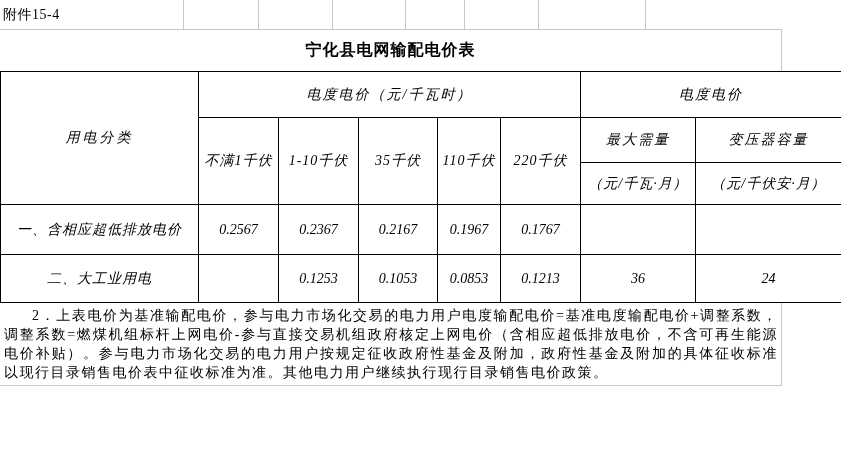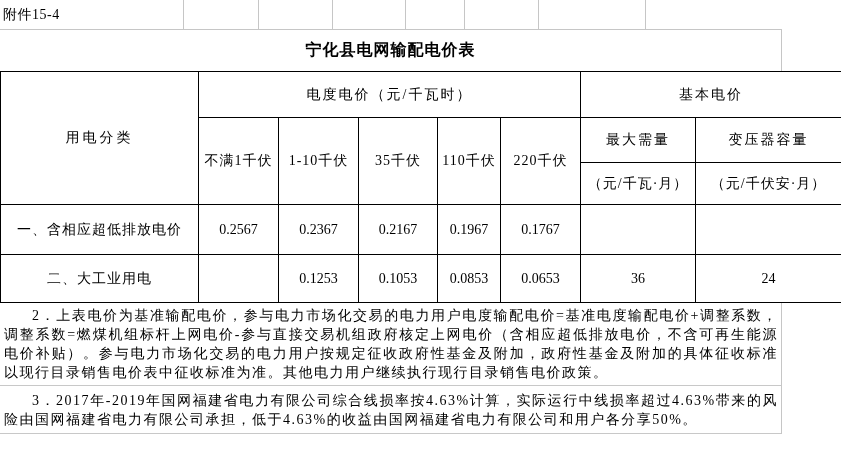--- a/index.html
+++ b/index.html
@@ -29,21 +29,21 @@
   }
   .titlerow .title{font-size:16px;font-weight:bold;letter-spacing:1px;}
 
   
   table.price{
     width:841px;border-collapse:collapse;table-layout:fixed;
   }
   table.price td{
     border:1.5px solid #000;box-sizing:border-box;
     text-align:center;vertical-align:middle;
-    font-size:14px;padding:0 2px;overflow:hidden;white-space:nowrap;
+    font-size:14px;padding:0 2px;overflow:hidden;white-space:nowrap;font-style:italic;
   }
   td.group-hdr{letter-spacing:2px;}
   td.volt-hdr{letter-spacing:1px;}
   td.sub-hdr{letter-spacing:2px;}
   td.unit-hdr{letter-spacing:1px;}
   td.cat{
     text-align:left;padding-left:3px;letter-spacing:1px;white-space:nowrap;
   }
   td.usage{letter-spacing:3px;}
   tr.hr1{height:46px;}
@@ -96,21 +96,21 @@
       <col style="width:79px">
         <col style="width:63px">
         <col style="width:80px">
       <col style="width:115px">
         <col style="width:146px">
     </colgroup>
     <tbody>
         <tr class="hr1">
       <td rowspan="3" class="usage">用电分类</td>
       <td colspan="5" class="group-hdr">电度电价（元/千瓦时）</td>
-      <td colspan="2" class="group-hdr">基本电价</td>
+      <td colspan="2" class="group-hdr">电度电价</td>
     </tr>
     <tr class="hr2">
       <td rowspan="2" class="volt-hdr">不满1千伏</td>
       <td rowspan="2" class="volt-hdr">1-10千伏</td>
       <td rowspan="2" class="volt-hdr">35千伏</td>
       <td rowspan="2" class="volt-hdr">110千伏</td>
       <td rowspan="2" class="volt-hdr">220千伏</td>
       <td class="sub-hdr">最大需量</td>
       <td class="sub-hdr">变压器容量</td>
     </tr>
@@ -127,25 +127,24 @@
       <td>0.1767</td>
       <td></td>
       <td></td>
     </tr>
     <tr class="dr2">
       <td class="cat">二、大工业用电</td>
       <td></td>
       <td>0.1253</td>
       <td>0.1053</td>
       <td>0.0853</td>
-      <td>0.0653</td>
+      <td>0.1213</td>
       <td>36</td>
       <td>24</td>
     </tr>
   </tbody>
     </table>
 
   <div class="notes">
     <div class="note note2">2．上表电价为基准输配电价，参与电力市场化交易的电力用户电度输配电价=基准电度输配电价+调整系数，调整系数=燃煤机组标杆上网电价-参与直接交易机组政府核定上网电价（含相应超低排放电价，不含可再生能源电价补贴）。参与电力市场化交易的电力用户按规定征收政府性基金及附加，政府性基金及附加的具体征收标准以现行目录销售电价表中征收标准为准。其他电力用户继续执行现行目录销售电价政策。</div>
-    <div class="note note3">3．2017年-2019年国网福建省电力有限公司综合线损率按4.63%计算，实际运行中线损率超过4.63%带来的风险由国网福建省电力有限公司承担，低于4.63%的收益由国网福建省电力有限公司和用户各分享50%。</div>
   </div>
 
 </div>
 
 </body></html>

